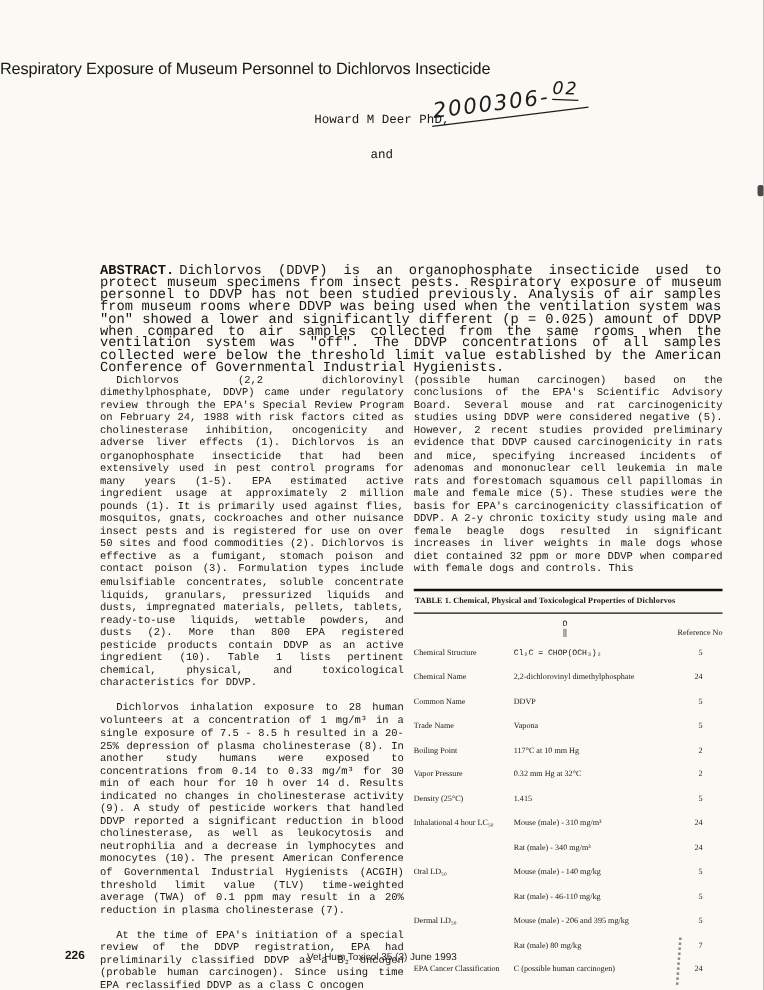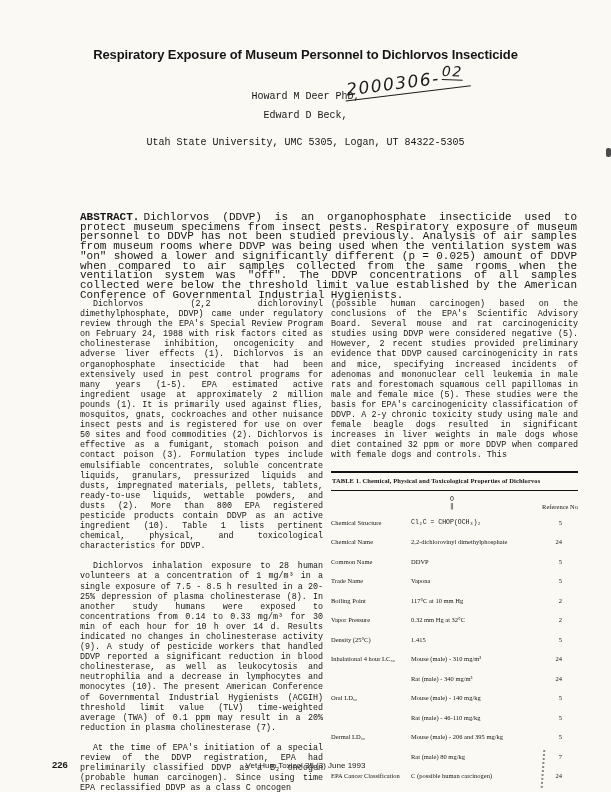--- a/index.html
+++ b/index.html
@@ -3,22 +3,22 @@
 <meta charset="utf-8">
 <style>
   * { margin:0; padding:0; box-sizing:border-box; }
   html,body { background:#777; }
   .page {
     position:relative; width:611px; height:792px; margin:0 auto;
     background:#faf9f4; color:#161616; overflow:hidden;
     font-family:"Liberation Mono","DejaVu Sans Mono",monospace;
   }
   .title {
-    position:absolute; top:47px; left:0; width:100%; text-align:center;
-    font-family:"Liberation Sans","DejaVu Sans",sans-serif; font-weight:bold;
+    position:absolute; top:47px; left:0; width:100%; 
+    font-family:"Liberation Sans","DejaVu Sans",sans-serif; font-weight:normal;
     font-size:13px; letter-spacing:-0.1px;
   }
   .handwritten {
     position:absolute; top:72px; left:344px; transform:rotate(-7deg);
     font-family:"DejaVu Sans",sans-serif; font-style:italic; font-size:17px;
     letter-spacing:1.5px; color:#1d1d1d;
     border-bottom:1.5px solid #1d1d1d; padding:0 6px 1px 2px;
   }
   .hw-sup { display:inline-block; transform:translateY(-6px) rotate(9deg);
     border-bottom:1.5px solid #1d1d1d; margin-left:3px; font-size:14px; }
@@ -71,24 +71,23 @@
 
 <div class="page">
 
   <h1 class="title">Respiratory Exposure of Museum Personnel to Dichlorvos Insecticide</h1>
 
   <div class="handwritten"><span>2000306-</span><span class="hw-sup">02</span></div>
 
   <div class="authors">
       <div class="author-line">Howard M Deer PhD,</div>
       <div class="author-line"></div>
-      <div class="author-line">Edward D Beck,</div>
       <div class="author-line"></div>
+      <div class="author-line">and</div>
       <div class="author-line"></div>
-      <div class="author-line">Utah State University, UMC 5305, Logan, UT 84322-5305</div>
     </div>
 
   <p class="abstract"><b>ABSTRACT.</b><span>Dichlorvos (DDVP) is an organophosphate insecticide used to protect museum specimens from insect pests. Respiratory exposure of museum personnel to DDVP has not been studied previously. Analysis of air samples from museum rooms where DDVP was being used when the ventilation system was "on" showed a lower and significantly different (p = 0.025) amount of DDVP when compared to air samples collected from the same rooms when the ventilation system was "off". The DDVP concentrations of all samples collected were below the threshold limit value established by the American Conference of Governmental Industrial Hygienists.</span></p>
 
   <div class="col col-left">
       <p class="para">Dichlorvos (2,2 dichlorovinyl dimethylphosphate, DDVP) came under regulatory review through the EPA's Special Review Program on February 24, 1988 with risk factors cited as cholinesterase inhibition, oncogenicity and adverse liver effects (1). Dichlorvos is an organophosphate insecticide that had been extensively used in pest control programs for many years (1-5). EPA estimated active ingredient usage at approximately 2 million pounds (1). It is primarily used against flies, mosquitos, gnats, cockroaches and other nuisance insect pests and is registered for use on over 50 sites and food commodities (2). Dichlorvos is effective as a fumigant, stomach poison and contact poison (3). Formulation types include emulsifiable concentrates, soluble concentrate liquids, granulars, pressurized liquids and dusts, impregnated materials, pellets, tablets, ready-to-use liquids, wettable powders, and dusts (2). More than 800 EPA registered pesticide products contain DDVP as an active ingredient (10). Table 1 lists pertinent chemical, physical, and toxicological characteristics for DDVP.</p>
       <p class="para">Dichlorvos inhalation exposure to 28 human volunteers at a concentration of 1 mg/m³ in a single exposure of 7.5 - 8.5 h resulted in a 20-25% depression of plasma cholinesterase (8). In another study humans were exposed to concentrations from 0.14 to 0.33 mg/m³ for 30 min of each hour for 10 h over 14 d. Results indicated no changes in cholinesterase activity (9). A study of pesticide workers that handled DDVP reported a significant reduction in blood cholinesterase, as well as leukocytosis and neutrophilia and a decrease in lymphocytes and monocytes (10). The present American Conference of Governmental Industrial Hygienists (ACGIH) threshold limit value (TLV) time-weighted average (TWA) of 0.1 ppm may result in a 20% reduction in plasma cholinesterase (7).</p>
       <p class="para">At the time of EPA's initiation of a special review of the DDVP registration, EPA had preliminarily classified DDVP as a B₂ oncogen (probable human carcinogen). Since using time EPA reclassified DDVP as a class C oncogen</p>
     </div>
 

